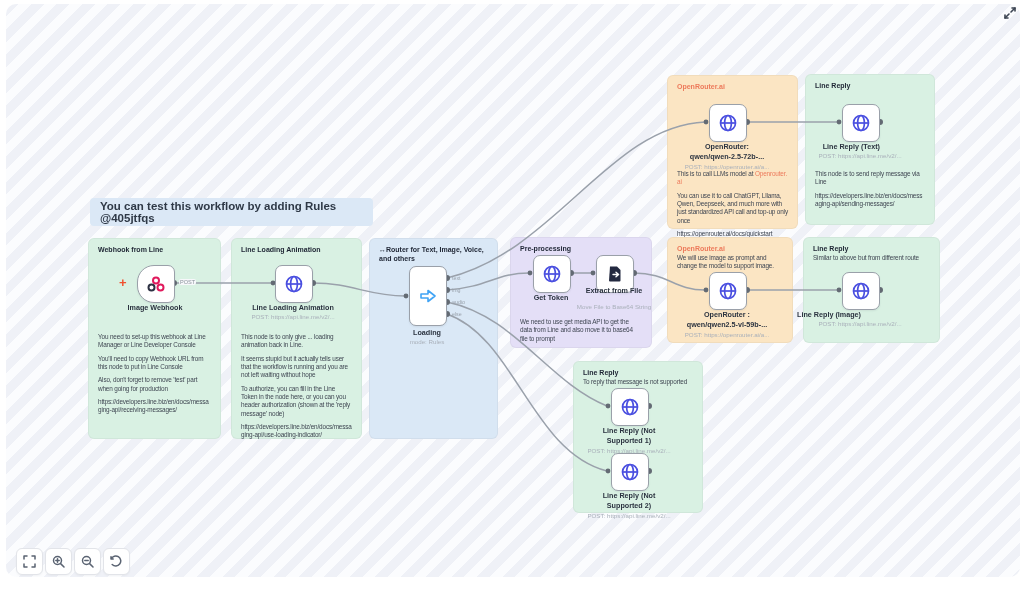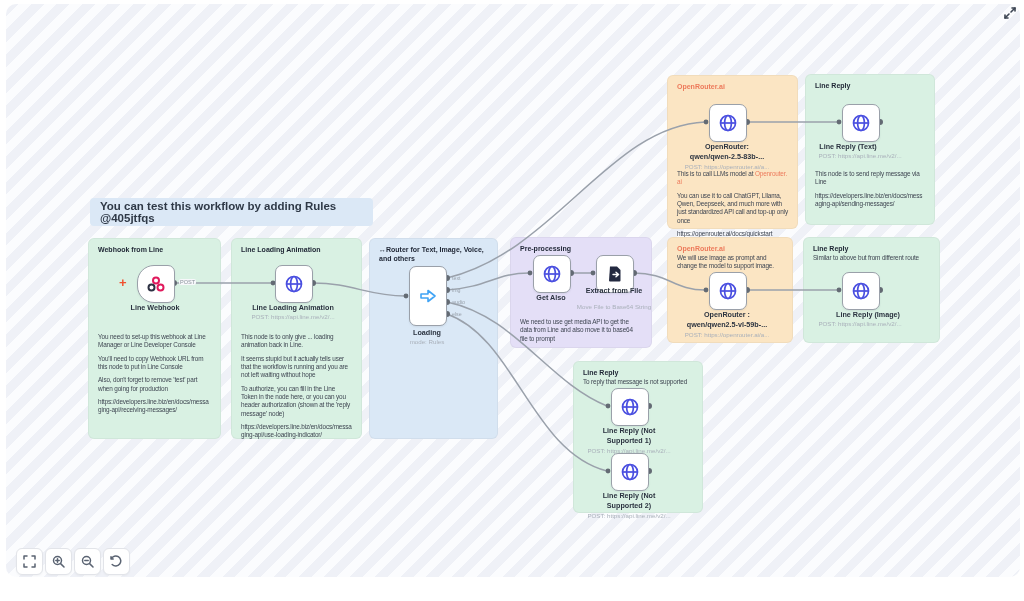--- a/index.html
+++ b/index.html
@@ -175,21 +175,21 @@
 <span class="plabel" style="left:452px;top:311px;">else</span>
 <span class="pin" style="left:119px;top:276px;">+</span>
 
 <div class="node trigger" style="left:137px;top:265px;">
   <svg width="20" height="20" viewBox="0 0 20 20">
     <circle cx="10" cy="6.5" r="3" stroke="#e0195c" fill="none" stroke-width="2"></circle>
     <circle cx="5.5" cy="13.5" r="3" stroke="#2d3142" fill="none" stroke-width="2"></circle>
     <circle cx="14.5" cy="13.5" r="3" stroke="#e0195c" fill="none" stroke-width="2"></circle>
   </svg>
 </div>
-<div class="nlabel" style="left:95px;top:303px;">Line Webhook</div>
+<div class="nlabel" style="left:95px;top:303px;">Image Webhook</div>
 
 <div class="node" style="left:275px;top:265px;">
   <svg class="icon-globe" width="22" height="22" viewBox="0 0 22 22">
     <circle cx="11" cy="11" r="7.5"></circle>
       <ellipse cx="11" cy="11" rx="3.4" ry="7.5"></ellipse>
       <line x1="3.5" y1="11" x2="18.5" y2="11"></line>
   </svg>
 </div>
 <div class="nlabel" style="left:233px;top:303px;">Line Loading Animation</div>
 <div class="nsub" style="left:228px;top:313px;">POST: https://api.line.me/v2/...</div>
@@ -202,71 +202,71 @@
 <div class="nlabel" style="left:367px;top:328px;">Loading</div>
 <div class="nsub" style="left:362px;top:338px;">mode: Rules</div>
 
 <div class="node" style="left:533px;top:255px;">
   <svg class="icon-globe" width="22" height="22" viewBox="0 0 22 22">
     <circle cx="11" cy="11" r="7.5"></circle>
       <ellipse cx="11" cy="11" rx="3.4" ry="7.5"></ellipse>
       <line x1="3.5" y1="11" x2="18.5" y2="11"></line>
   </svg>
 </div>
-<div class="nlabel" style="left:491px;top:293px;">Get Also</div>
+<div class="nlabel" style="left:491px;top:293px;">Get Token</div>
 
 <div class="node" style="left:596px;top:255px;">
   <svg width="20" height="20" viewBox="0 0 20 20">
     <path d="M5,2.5 h7 l3.5,3.5 v10.5 a1,1 0 0 1 -1,1 h-9.5 a1,1 0 0 1 -1,-1 z" fill="#232940"></path>
     <path d="M8,10.5 h5 m-2,-2.2 l2.6,2.2 -2.6,2.2" stroke="#ffffff" stroke-width="1.4" fill="none" stroke-linecap="round" stroke-linejoin="round"></path>
   </svg>
 </div>
 <div class="nlabel" style="left:554px;top:286px;">Extract from File</div>
 <div class="nsub" style="left:549px;top:303px;">Move File to Base64 String</div>
 
 <div class="node" style="left:709px;top:104px;">
   <svg class="icon-globe" width="22" height="22" viewBox="0 0 22 22">
     <circle cx="11" cy="11" r="7.5"></circle>
       <ellipse cx="11" cy="11" rx="3.4" ry="7.5"></ellipse>
       <line x1="3.5" y1="11" x2="18.5" y2="11"></line>
   </svg>
 </div>
 <div class="nlabel" style="left:667px;top:142px;">OpenRouter:
-qwen/qwen-2.5-83b-...</div>
+qwen/qwen-2.5-72b-...</div>
 <div class="nsub" style="left:662px;top:163px;">POST: https://openrouter.ai/a...</div>
 
 <div class="node" style="left:842px;top:104px;">
   <svg class="icon-globe" width="22" height="22" viewBox="0 0 22 22">
     <circle cx="11" cy="11" r="7.5"></circle>
       <ellipse cx="11" cy="11" rx="3.4" ry="7.5"></ellipse>
       <line x1="3.5" y1="11" x2="18.5" y2="11"></line>
   </svg>
 </div>
-<div class="nlabel" style="left:788px;top:142px;">Line Reply (Text)</div>
+<div class="nlabel" style="left:760px;top:142px;text-align:right;">Line Reply (Text)</div>
 <div class="nsub" style="left:795px;top:152px;">POST: https://api.line.me/v2/...</div>
 
 <div class="node" style="left:709px;top:272px;">
   <svg class="icon-globe" width="22" height="22" viewBox="0 0 22 22">
     <circle cx="11" cy="11" r="7.5"></circle>
       <ellipse cx="11" cy="11" rx="3.4" ry="7.5"></ellipse>
       <line x1="3.5" y1="11" x2="18.5" y2="11"></line>
   </svg>
 </div>
 <div class="nlabel" style="left:667px;top:310px;">OpenRouter :
 qwen/qwen2.5-vl-59b-...</div>
 <div class="nsub" style="left:662px;top:331px;">POST: https://openrouter.ai/a...</div>
 
 <div class="node" style="left:842px;top:272px;">
   <svg class="icon-globe" width="22" height="22" viewBox="0 0 22 22">
     <circle cx="11" cy="11" r="7.5"></circle>
       <ellipse cx="11" cy="11" rx="3.4" ry="7.5"></ellipse>
       <line x1="3.5" y1="11" x2="18.5" y2="11"></line>
   </svg>
 </div>
-<div class="nlabel" style="left:808px;top:310px;">Line Reply (Image)</div>
+<div class="nlabel" style="left:769px;top:310px;">Line Reply (Image)</div>
 <div class="nsub" style="left:795px;top:320px;">POST: https://api.line.me/v2/...</div>
 
 <div class="node" style="left:611px;top:388px;">
   <svg class="icon-globe" width="22" height="22" viewBox="0 0 22 22">
     <circle cx="11" cy="11" r="7.5"></circle>
       <ellipse cx="11" cy="11" rx="3.4" ry="7.5"></ellipse>
       <line x1="3.5" y1="11" x2="18.5" y2="11"></line>
   </svg>
 </div>
 <div class="nlabel" style="left:569px;top:426px;">Line Reply (Not

